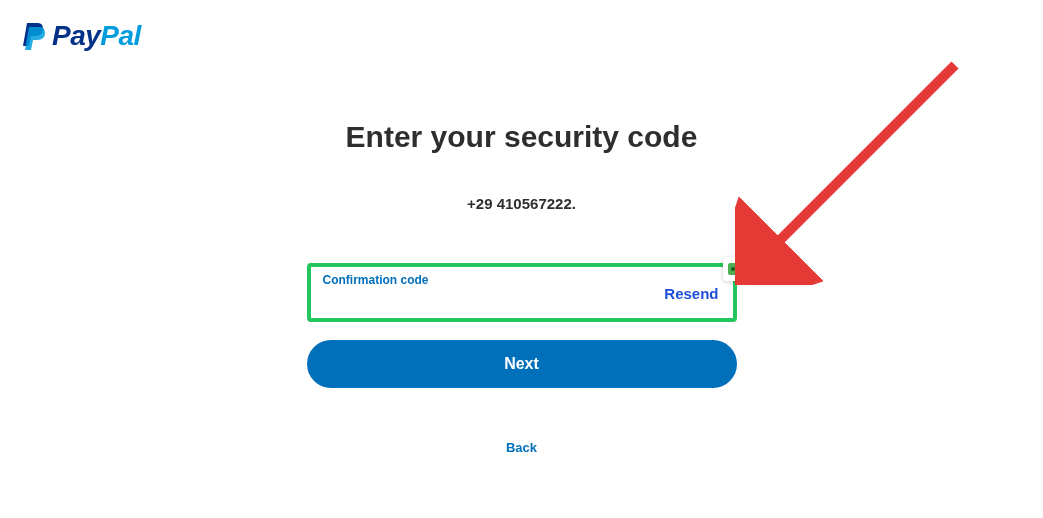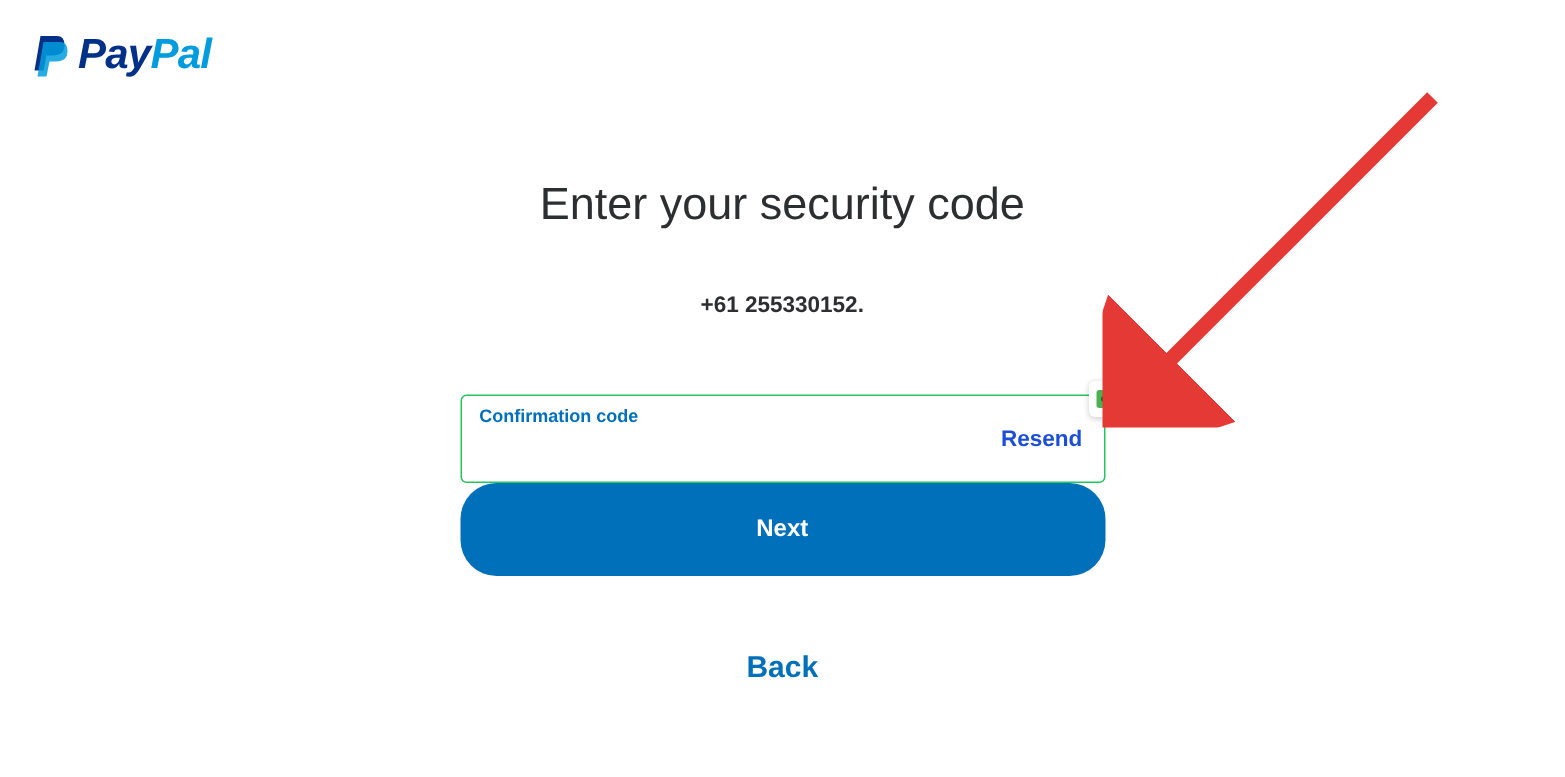--- a/index.html
+++ b/index.html
@@ -12,21 +12,21 @@
       background: #ffffff;
       width: 1043px;
       height: 518px;
       position: relative;
     }
     .logo-container {
       position: absolute;
       top: 20px;
       left: 20px;
       display: flex;
-      align-items: flex-end;
+      align-items: center;
       gap: 6px;
     }
     .logo-text {
       font-size: 28px;
       font-weight: 800;
       font-style: italic;
       letter-spacing: -0.5px;
     }
     .logo-text .pay {
       color: #003087;
@@ -37,38 +37,38 @@
     .content {
       position: absolute;
       top: 120px;
       left: 50%;
       transform: translateX(-50%);
       width: 430px;
       text-align: center;
     }
     .title {
       font-size: 30px;
-      font-weight: 400;
+      font-weight: 700;
       color: #2c2e2f;
       margin-bottom: 16px;
     }
     .subtitle {
       font-size: 15px;
       font-weight: 600;
       color: #2c2e2f;
       line-height: 1.5;
       margin-bottom: 48px;
     }
     .input-wrapper {
       position: relative;
       width: 430px;
       height: 59px;
-      border: 1px solid #22c55e;
+      border: 4px solid #22c55e;
       border-radius: 4px;
-      margin-bottom: 0;
+      margin-bottom: 18px;
       text-align: left;
     }
     .input-label {
       position: absolute;
       top: 6px;
       left: 12px;
       font-size: 12px;
       font-weight: 600;
       color: #0070ba;
     }
@@ -117,34 +117,34 @@
       gap: 4px;
     }
     .robot-eye {
       width: 4px;
       height: 4px;
       background: #1b5e20;
       border-radius: 50%;
     }
     .next-button {
       width: 430px;
-      height: 62px;
+      height: 48px;
       background: #0070ba;
       color: #ffffff;
       border: none;
       border-radius: 24px;
       font-size: 16px;
       font-weight: 700;
       cursor: pointer;
       margin-bottom: 50px;
     }
     .back-link {
       display: inline-block;
       color: #0070ba;
-      font-size: 20px;
+      font-size: 13px;
       font-weight: 700;
       cursor: pointer;
     }
     .arrow-annotation {
       position: absolute;
       top: 55px;
       left: 735px;
       pointer-events: none;
     }
   </style>
@@ -158,21 +158,21 @@
   </svg>
   <span class="logo-text">
     <span class="pay">Pay</span><span class="pal">Pal</span>
   </span>
 </div>
 
 <div class="content">
   <h1 class="title">Enter your security code</h1>
   <p class="subtitle">
     <br>
-    <span>+61 255330152.</span>
+    <span>+29 410567222.</span>
   </p>
 
   <div class="input-wrapper">
     <span class="input-label">Confirmation code</span>
     <span class="resend-link">Resend</span>
     <div class="robot-icon">
       <div class="robot-icon-inner">
         <div class="robot-eye"></div>
         <div class="robot-eye"></div>
       </div>

